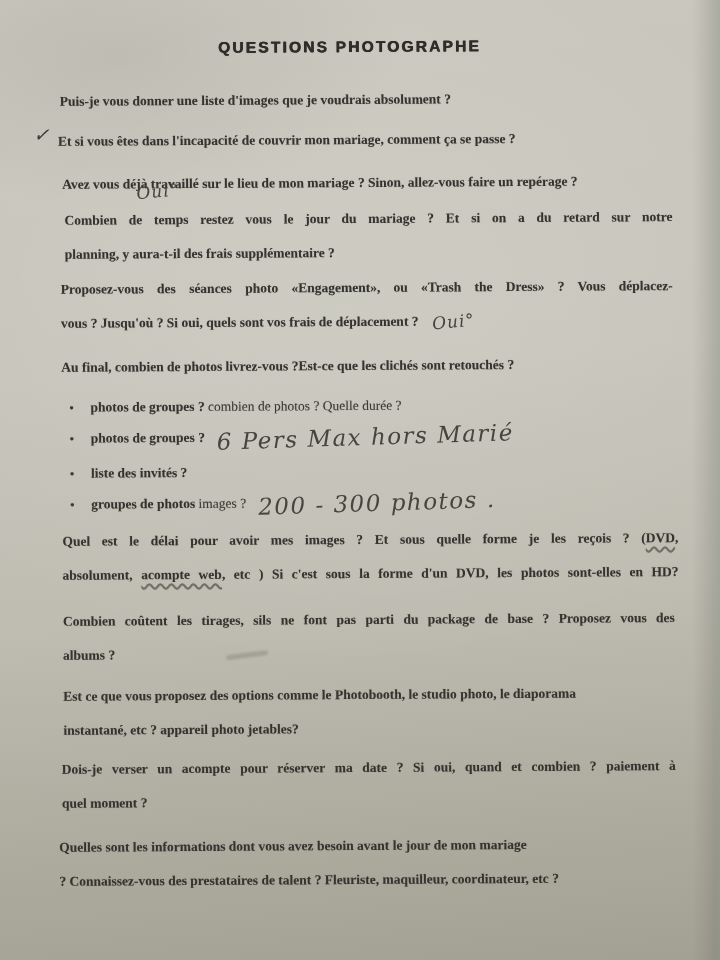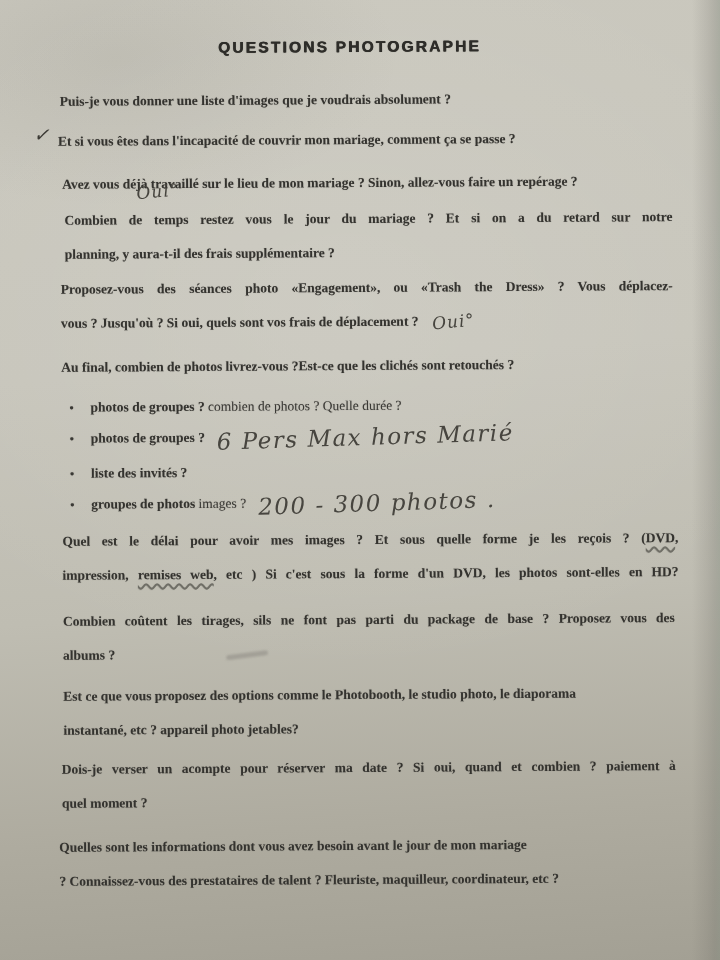--- a/index.html
+++ b/index.html
@@ -98,21 +98,21 @@
     <div class="bullet" style="top:462px">
       <span class="dot">•</span><span>liste des invités ?</span>
     </div>
 
     <div class="bullet" style="top:493px">
       <span class="dot">•</span><span>groupes de photos</span><span class="br"> images ?</span><span class="hw hw-big">200 - 300 photos .</span>
     </div>
 
     <div class="block" style="top:523px;left:62px;width:616px">
       <span class="jl"><span>Quel est le délai pour avoir mes images ? Et sous quelle forme je les reçois ? (</span><span class="uw">DVD</span><span>,</span></span>
-      <span class="jl"><span>impression, </span><span class="uw">remises web</span><span>, etc ) Si c'est sous la forme d'un DVD, les photos sont-elles en HD?</span></span>
+      <span class="jl"><span>absolument, </span><span class="uw">acompte web</span><span>, etc ) Si c'est sous la forme d'un DVD, les photos sont-elles en HD?</span></span>
     </div>
 
     <div class="block" style="top:603px;left:62px;width:612px">
       <span class="jl">Combien coûtent les tirages, sils ne font pas parti du package de base ? Proposez vous des</span>
       <span class="nl">albums ?</span>
     </div>
 
     <div class="smudge"></div>
 
     <div class="block" style="top:678px;left:62px;width:610px">

